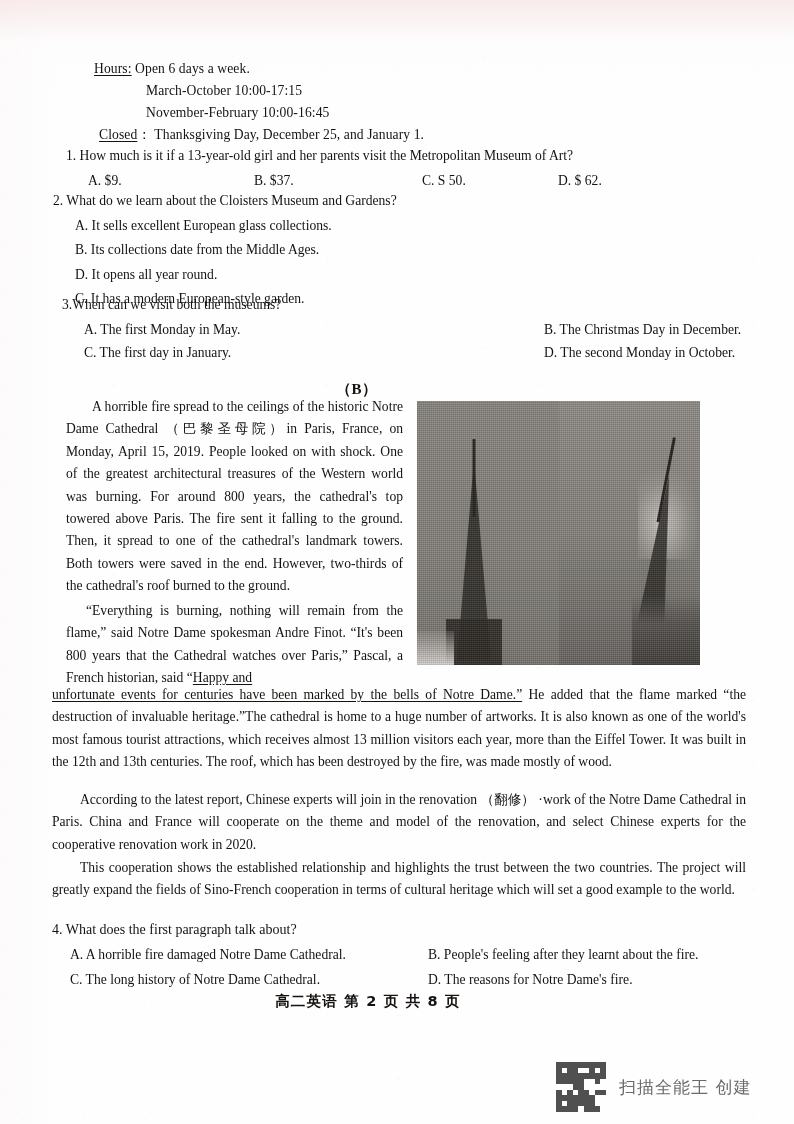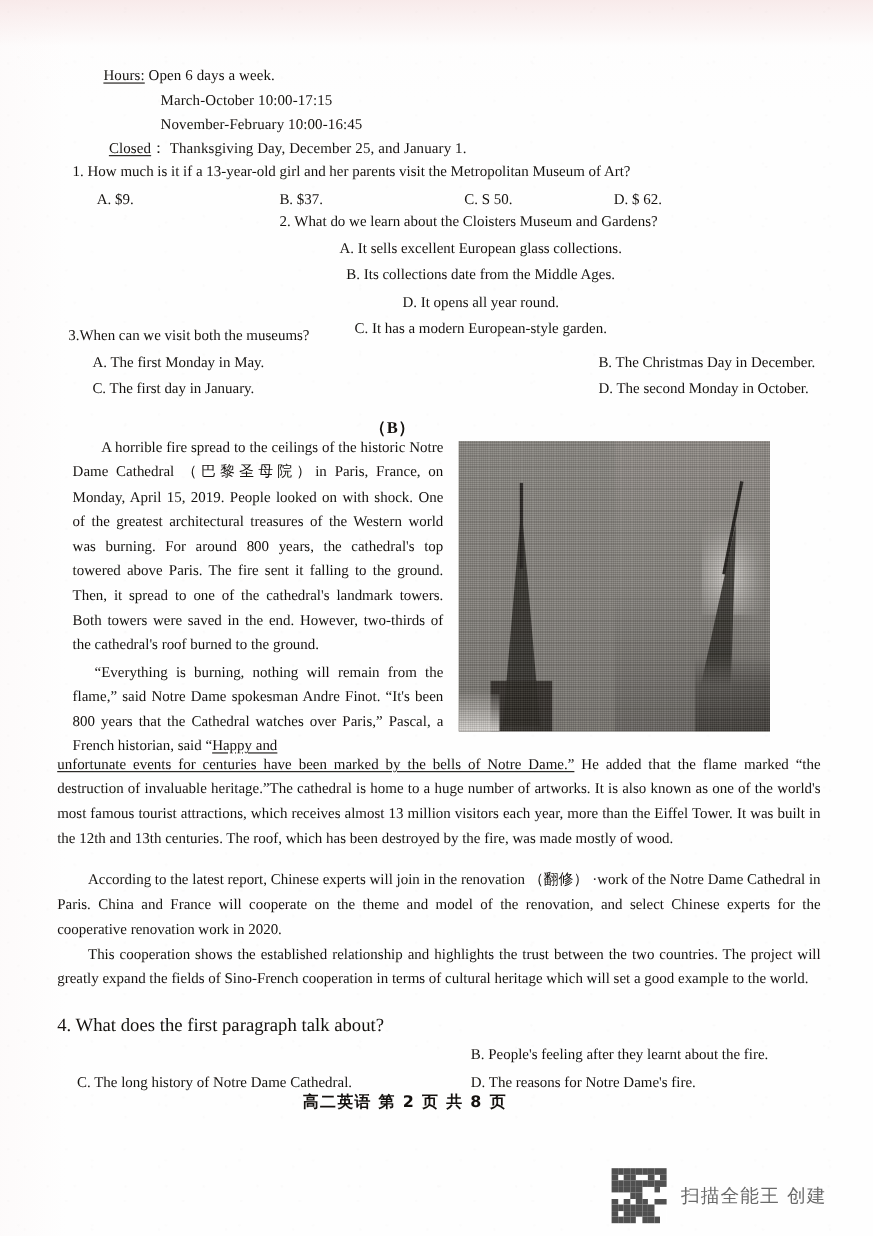--- a/index.html
+++ b/index.html
@@ -67,21 +67,21 @@
   .qblock .optrow .c2 { position: absolute; left: 482px; top: 0; }
 
   #q1 { left: 66px; top: 148px; }
   #q1 .optrow4 { display: block; position: relative; height: 16px; padding-left: 0; font-size: 13.6px; }
   #q1 .optrow4 span { position: absolute; top: 0; }
   #q1 .a { left: 22px; }
   #q1 .b { left: 188px; }
   #q1 .c { left: 356px; }
   #q1 .d { left: 492px; }
 
-  #q2 { left: 76px; top: 193px; text-align: center; }
+  #q2 { left: 53px; top: 193px; }
   #q3 { left: 62px; top: 297px; }
 
   
   #section-b {
     position: absolute;
     left: 336px; top: 380px;
     font-size: 15px;
     font-weight: 700;
     letter-spacing: .5px;
   }
@@ -198,21 +198,21 @@
     line-height: 22.4px;
     text-align: justify;
     text-justify: inter-word;
   }
   #par2b { top: 684px; }
   #par3  { top: 789px; text-indent: 28px; }
   #par4  { top: 857px; text-indent: 28px; }
 
   
   #q4 { position: absolute; left: 52px; top: 922px; width: 700px; }
-  #q4 .q { display: block; font-size: 17px; margin-bottom: 9px; }
+  #q4 .q { display: block; font-size: 14px; margin-bottom: 9px; }
   #q4 .optrow { position: relative; display: block; height: 17px; margin-bottom: 8px; font-size: 13.6px; }
   #q4 .optrow .c1 { position: absolute; left: 18px; top: 0; }
   #q4 .optrow .c2 { position: absolute; left: 376px; top: 0; }
 
   
   #footer {
     position: absolute;
     left: 0; top: 992px;
     width: 736px;
     text-align: center;
@@ -317,20 +317,21 @@
 
     <div class="full-par" id="par2b"><span class="u">unfortunate events for centuries have been marked by the bells of Notre Dame.”</span><span> He added that the flame marked “the destruction of invaluable heritage.”The cathedral is home to a huge number of artworks. It is also known as one of the world's most famous tourist attractions, which receives almost 13 million visitors each year, more than the Eiffel Tower. It was built in the 12th and 13th centuries. The roof, which has been destroyed by the fire, was made mostly of wood.</span></div>
 
     <div class="full-par" id="par3"><span>According to the latest report, Chinese experts will join in the renovation </span><span>（翻修）</span><span> ·work of the Notre Dame Cathedral in Paris. China and France will cooperate on the theme and model of the renovation, and select Chinese experts for the cooperative renovation work in 2020.</span></div>
 
     <div class="full-par" id="par4">This cooperation shows the established relationship and highlights the trust between the two countries. The project will greatly expand the fields of Sino-French cooperation in terms of cultural heritage which will set a good example to the world.</div>
 
     <div id="q4">
       <span class="q"><span>4.</span> <span>What does the first paragraph talk about?</span></span>
       <span class="optrow">
+        <span class="c1">A. A horrible fire damaged Notre Dame Cathedral.</span>
         <span class="c2">B. People's feeling after they learnt about the fire.</span>
       </span>
       <span class="optrow">
         <span class="c1">C. The long history of Notre Dame Cathedral.</span>
         <span class="c2">D. The reasons for Notre Dame's fire.</span>
       </span>
     </div>
 
     <div id="footer">高二英语  第 2 页 共 8 页</div>
 

